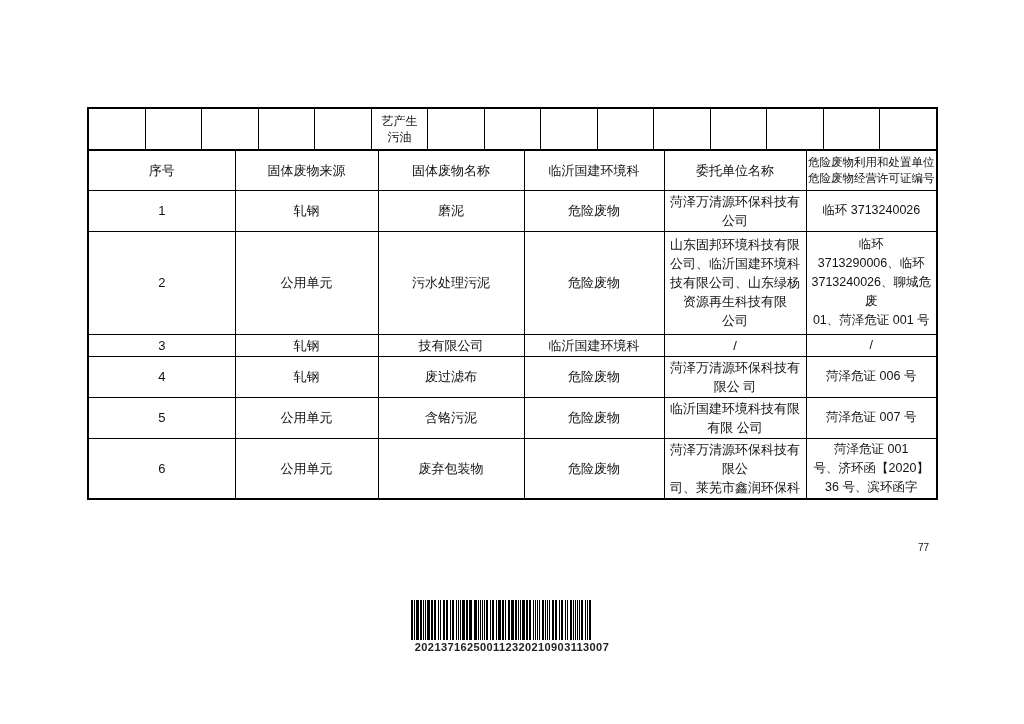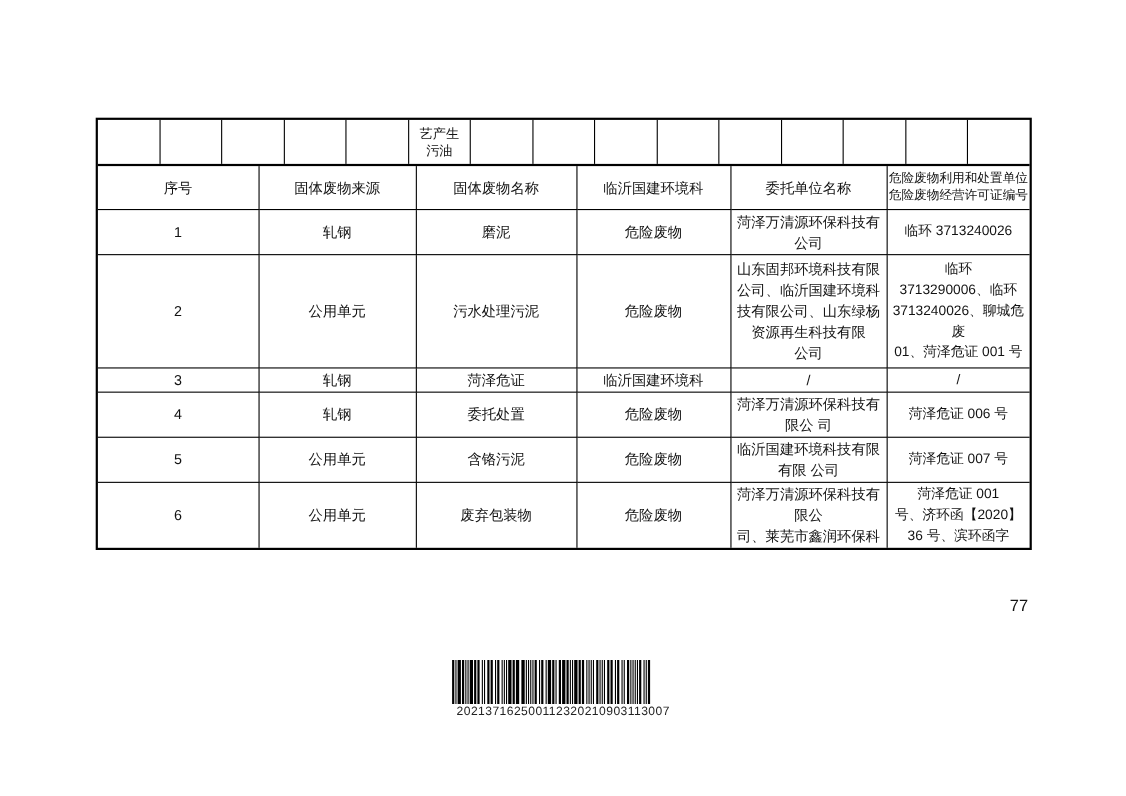--- a/index.html
+++ b/index.html
@@ -33,23 +33,23 @@
   thead tr{height:39px;}
   th.lastcol{font-size:11.5px;line-height:16px;padding:0;}
   td.c5{font-size:12.5px;}
   tbody tr:nth-child(1){height:38px;}
   tbody tr:nth-child(2){height:103px;}
   tbody tr:nth-child(3){height:20px;}
   tbody tr:nth-child(4){height:35px;}
   tbody tr:nth-child(5){height:38px;}
   tbody tr:nth-child(6){height:51px;}
   
-  .pagenum{position:absolute;left:918px;top:542px;font-size:15px;}
+  .pagenum{position:absolute;left:918px;top:542px;font-size:10px;}
   
-  .barcode-wrap{position:absolute;left:407px;top:600px;width:210px;text-align:center;}
+  .barcode-wrap{position:absolute;left:407px;top:600px;width:210px;text-align:center;font-weight:bold;}
   .bars{height:40px;font-size:0;white-space:nowrap;overflow:hidden;text-align:left;padding-left:4px;}
   .bars span{display:inline-block;height:100%;vertical-align:top;}
   .bval{font-size:11px;letter-spacing:0.4px;margin-top:1px;color:#222;}
 </style>
 </head>
 <body>
 
 <div class="page">
 
   <div class="tbl">
@@ -115,29 +115,29 @@
 资源再生科技有限
 公司</td>
           <td class="c5">临环
 3713290006、临环
 3713240026、聊城危废
 01、菏泽危证 001 号</td>
         </tr>
         <tr>
           <td>3</td>
           <td>轧钢</td>
-          <td>菏泽危证</td>
+          <td>技有限公司</td>
           <td>临沂国建环境科</td>
           <td>/</td>
           <td class="c5">/</td>
         </tr>
         <tr>
           <td>4</td>
           <td>轧钢</td>
-          <td>委托处置</td>
+          <td>废过滤布</td>
           <td>危险废物</td>
           <td>菏泽万清源环保科技有
 限公 司</td>
           <td class="c5">菏泽危证 006 号</td>
         </tr>
         <tr>
           <td>5</td>
           <td>公用单元</td>
           <td>含铬污泥</td>
           <td>危险废物</td>

